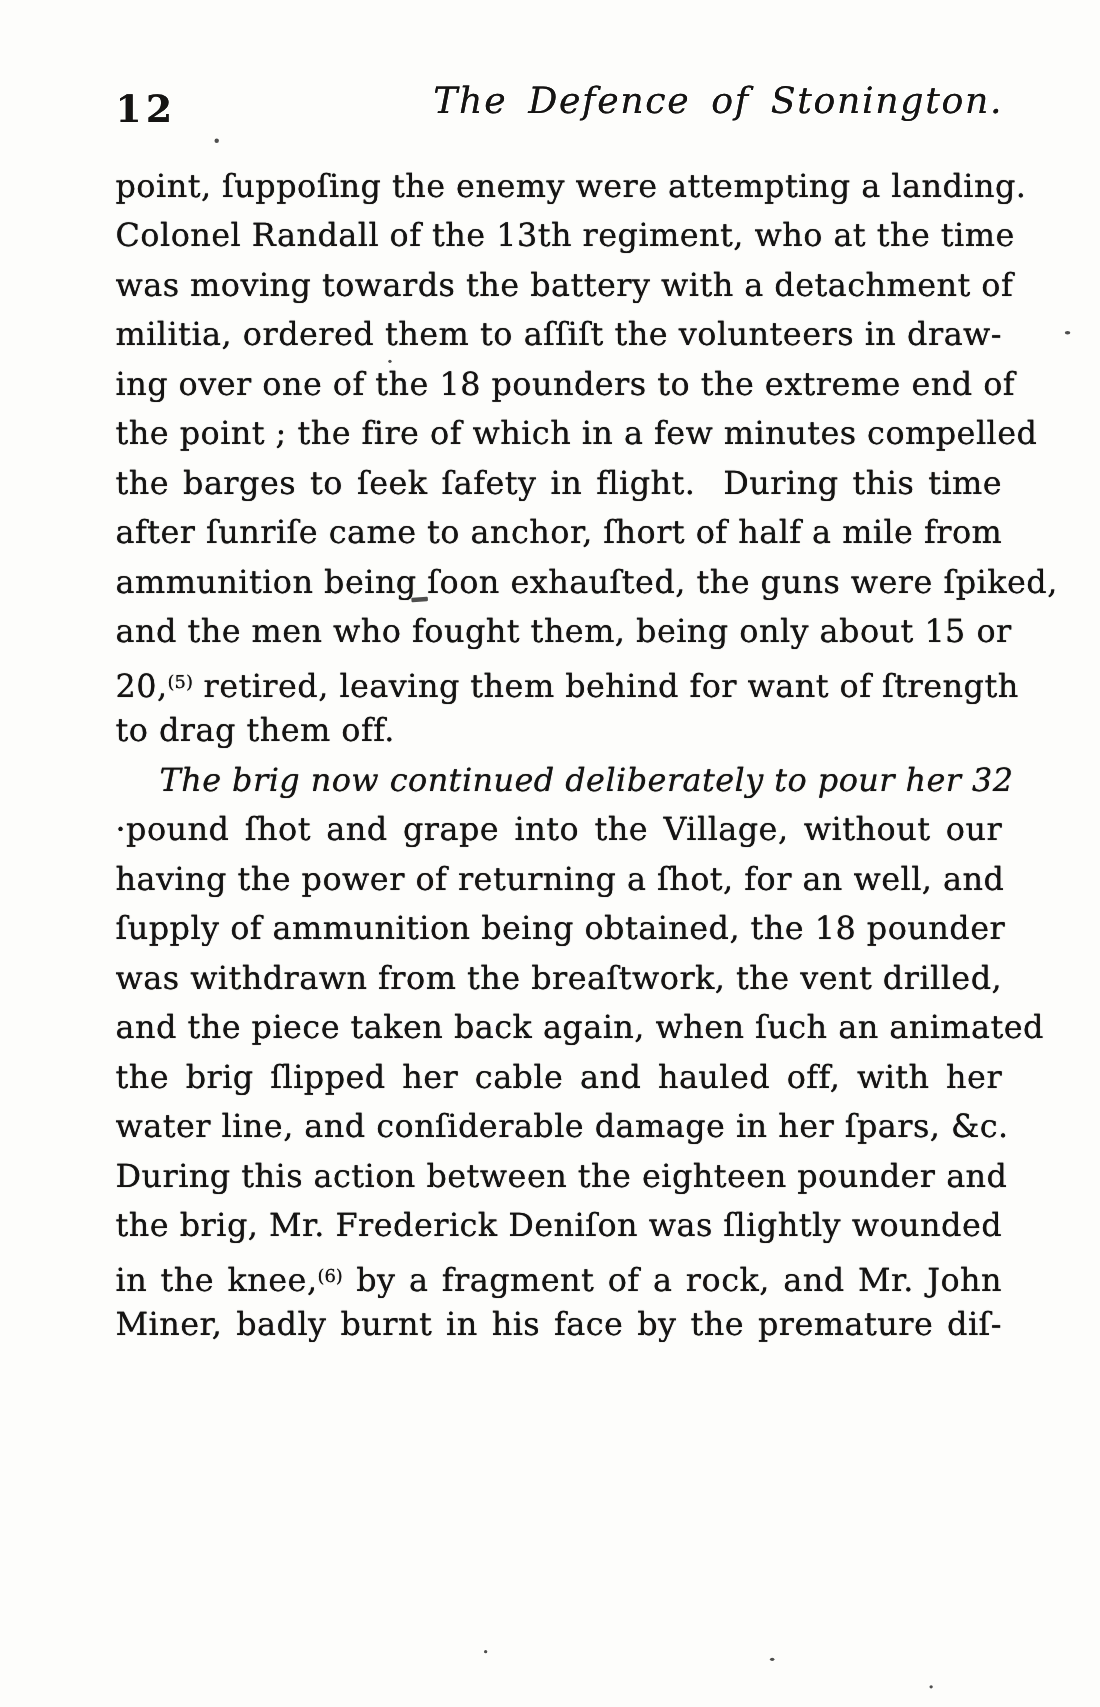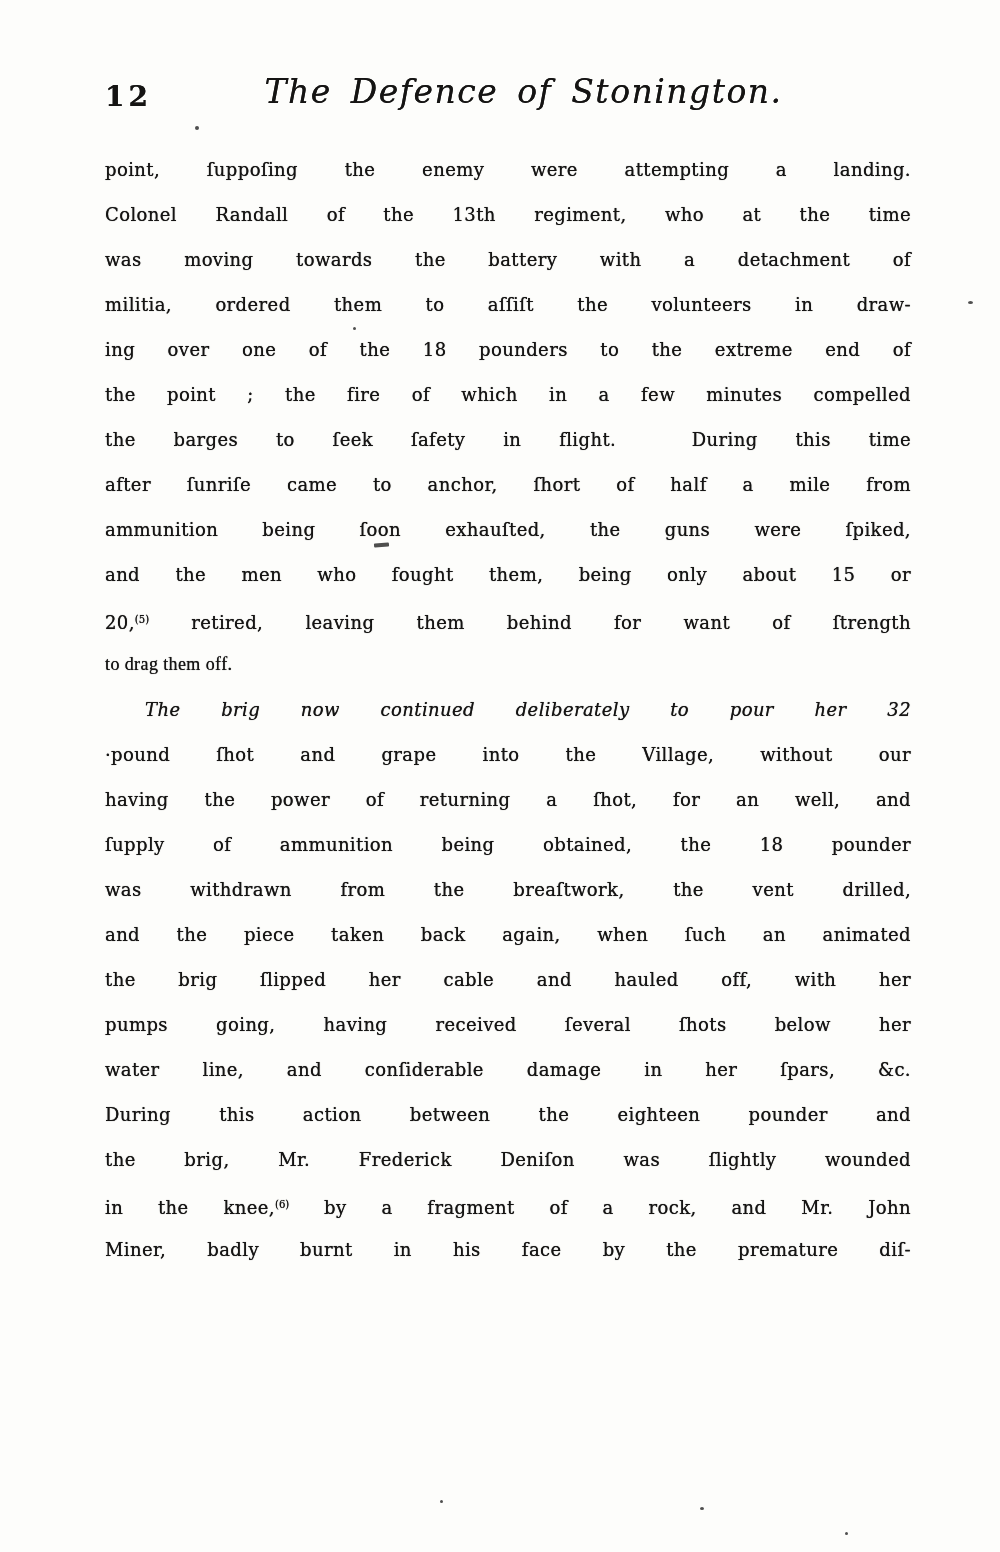--- a/index.html
+++ b/index.html
@@ -22,56 +22,55 @@
     position: absolute;
     top: 72px;
     left: 105px;
     right: 88px;
     height: 46px;
   }
   .pageno {
     position: absolute;
     left: 0;
     top: 8px;
-    font-size: 28px;
+    font-size: 34px;
     font-weight: bold;
     letter-spacing: 4px;
     text-shadow: 0 0 0.6px rgba(0,0,0,0.85);
   }
   .running-title {
     display: block;
-    text-align: center;
+    text-align: right;
     padding-left: 30px;
     font-style: italic;
     font-size: 33px;
     letter-spacing: 1.5px;
     word-spacing: 7px;
     text-shadow: 0 0 0.6px rgba(0,0,0,0.85);
   }
   
   .textblock {
     position: absolute;
     top: 147px;
     left: 105px;
     width: 806px;
   }
   .line {
     height: 45px;
     line-height: 45px;
-    font-size: 18px;
+    font-size: 29px;
     letter-spacing: 0.4px;
     white-space: nowrap;
     text-align: justify;
     text-align-last: justify;
     text-shadow: 0 0 0.7px rgba(10,10,10,0.9);
   }
   .line.plain {
     text-align: left;
     text-align-last: left;
-    font-family: Liberation Serif, serif;
   }
   .line.indent {
     text-indent: 40px;
     font-style: italic;
   }
   .line sup.fn {
     font-size: 0.56em;
     vertical-align: 0.55em;
     letter-spacing: 0;
   }
@@ -109,21 +108,20 @@
     <div class="line">and the men who fought them, being only about 15 or</div>
     <div class="line"><span>20,</span><sup class="fn">(5)</sup><span> retired, leaving them behind for want of ſtrength</span></div>
     <div class="line plain">to drag them off.</div>
     <div class="line indent">The brig now continued deliberately to pour her 32</div>
     <div class="line">·pound ſhot and grape into the Village, without our</div>
     <div class="line">having the power of returning a ſhot, for an well, and</div>
     <div class="line">ſupply of ammunition being obtained, the 18 pounder</div>
     <div class="line">was withdrawn from the breaſtwork, the vent drilled,</div>
     <div class="line">and the piece taken back again, when ſuch an animated</div>
     <div class="line">the brig ſlipped her cable and hauled off, with her</div>
-    <div class="line">pumps going, having received ſeveral ſhots below her</div>
     <div class="line">water line, and conſiderable damage in her ſpars, &amp;c.</div>
     <div class="line">During this action between the eighteen pounder and</div>
     <div class="line">the brig, Mr. Frederick Deniſon was ſlightly wounded</div>
     <div class="line"><span>in the knee,</span><sup class="fn">(6)</sup><span> by a fragment of a rock, and Mr. John</span></div>
     <div class="line">Miner, badly burnt in his face by the premature diſ-</div>
   </div>
 
   <i class="spk" style="left:195px; top:126px; width:4px; height:4px;"></i>
   <i class="spk" style="left:353px; top:327px; width:3px; height:3px;"></i>
   <i class="spk" style="left:968px; top:301px; width:5px; height:3px;"></i>

